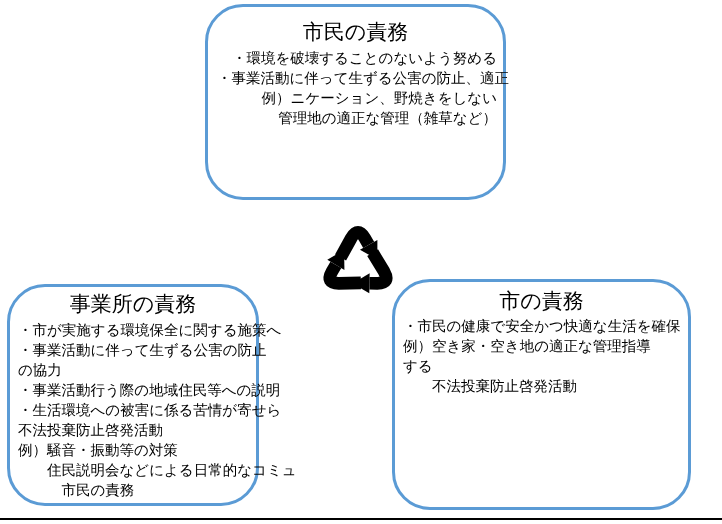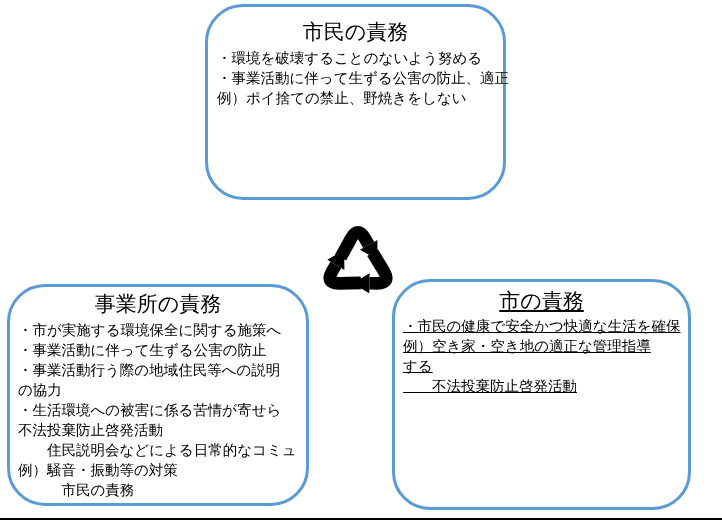--- a/index.html
+++ b/index.html
@@ -13,35 +13,35 @@
 
   .box {
     position: absolute;
     border: 3px solid #5B9BD5;
     border-radius: 38px;
     box-sizing: border-box;
     background: transparent;
     z-index: 2;
   }
   .box-top   { left: 205px; top: 4px;   width: 301px; height: 196px; }
-  .box-left  { left: 7px;   top: 284px; width: 302px; height: 222px; }
-  .box-right { left: 392px; top: 279px; width: 299px; height: 231px; text-decoration: underline; }
+  .box-left  { left: 7px;   top: 284px; width: 252px; height: 222px; }
+  .box-right { left: 392px; top: 279px; width: 299px; height: 231px; }
 
   .box .title {
     text-align: center;
     font-size: 21px;
     line-height: 26px;
     white-space: nowrap;
   }
   .box-top  .title { margin-top: 12px; }
   .box-left .title { margin-top: 4px; }
   .box-right .title { margin-top: 6px; }
 
   .box .body { font-size: 14.5px; }
-  .box-top  .body { padding: 3px 6px 0 9px; }
+  .box-top  .body { padding: 3px 6px 0 9px; text-align: right; }
   .box-left .body { padding: 3px 4px 0 8px; }
   .box-right .body { padding: 2px 4px 0 8px; }
   .body .line {
     line-height: 20px;
     white-space: pre;
   }
 
   .icon-backing {
     position: absolute;
     left: 281px; top: 203px; width: 146px; height: 106px;
@@ -78,35 +78,36 @@
     <use href="#rarm"></use>
     <use href="#rarm" transform="rotate(120 50 55)"></use>
     <use href="#rarm" transform="rotate(240 50 55)"></use>
   </svg>
 
   <div class="box box-top">
     <div class="title">市民の責務</div>
     <div class="body">
         <div class="line">・環境を破壊することのないよう努める</div>
         <div class="line">・事業活動に伴って生ずる公害の防止、適正</div>
-        <div class="line">例）ポイ捨ての禁止、野焼きをしない</div>
+        <div class="line">例）ニケーション、野焼きをしない</div>
+        <div class="line">　　管理地の適正な管理（雑草など）</div>
       </div>
   </div>
 
   <div class="box box-left">
     <div class="title">事業所の責務</div>
     <div class="body">
         <div class="line">・市が実施する環境保全に関する施策へ</div>
         <div class="line">・事業活動に伴って生ずる公害の防止</div>
+        <div class="line">の協力</div>
         <div class="line">・事業活動行う際の地域住民等への説明</div>
-        <div class="line">の協力</div>
         <div class="line">・生活環境への被害に係る苦情が寄せら</div>
         <div class="line">不法投棄防止啓発活動</div>
+        <div class="line">例）騒音・振動等の対策</div>
         <div class="line">　　住民説明会などによる日常的なコミュ</div>
-        <div class="line">例）騒音・振動等の対策</div>
         <div class="line">　　　市民の責務</div>
       </div>
   </div>
 
   <div class="box box-right">
     <div class="title">市の責務</div>
     <div class="body">
         <div class="line">・市民の健康で安全かつ快適な生活を確保</div>
         <div class="line">例）空き家・空き地の適正な管理指導</div>
         <div class="line">する</div>

